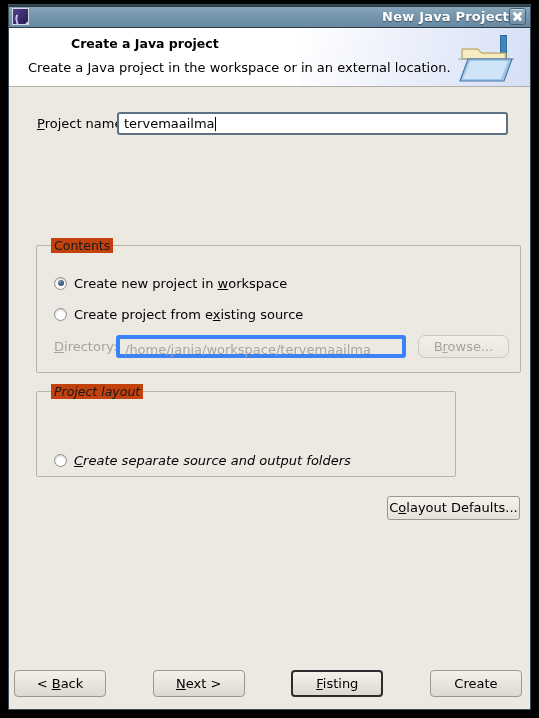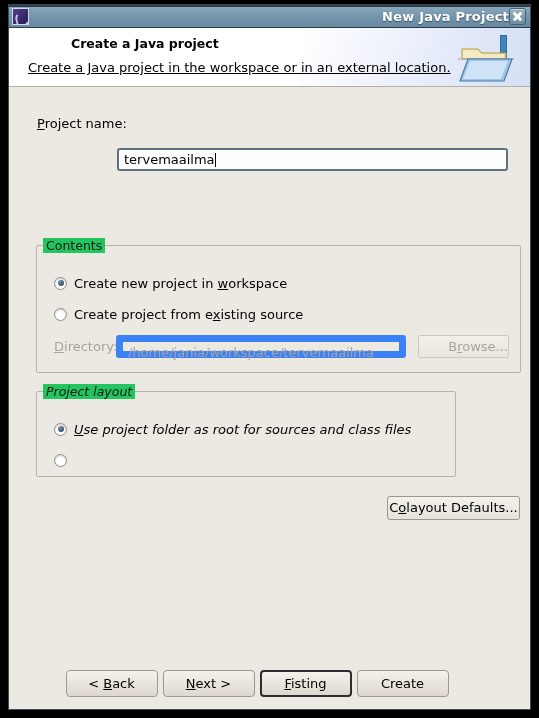--- a/index.html
+++ b/index.html
@@ -112,21 +112,20 @@
     font-size: 12.5px;
     font-weight: bold;
     color: #000000;
     margin-left: 48px;
   }
   #header-desc {
     position: absolute;
     left: 19px; top: 32px;
     font-size: 13px;
     color: #000000;
-    text-decoration: underline;
   }
   #header-icon {
     position: absolute;
     right: 14px; top: 5px;
     width: 60px; height: 52px;
   }
 
   
   #body {
     position: relative;
@@ -153,42 +152,41 @@
     background: #ffffff;
     border: 2px solid #5c7183;
     border-radius: 3px;
     box-sizing: border-box;
     font-size: 13px;
     color: #000;
     padding: 0 0 0 5px;
     line-height: 19px;
     display: flex;
     align-items: center;
-    margin-top: 36px;
   }
   #projname-input .caret {
     display: inline-block;
     width: 1px; height: 14px;
     background: #000;
     margin-left: 0px;
   }
 
   
   .groupbox {
     position: absolute;
     border: 1px solid #b9b5ad;
     border-radius: 2px;
     box-sizing: border-box;
     background: transparent;
   }
   .groupbox > .legend {
     position: absolute;
-    top: -8px; left: 6px;
+    top: -8px; left: 14px;
     padding: 0 3px;
-    background: #22c55e;
+    background: #c2410c;
     font-size: 12.5px;
     color: #1a1a1a;
     text-align: right;
   }
   #contents-group { left: 27px; top: 158px; width: 485px; height: 128px; }
   #layout-group   { left: 27px; top: 304px; width: 420px; height: 86px; font-style: italic; }
 
   
   .radio-row {
     position: absolute;
@@ -230,39 +228,39 @@
     left: 0; top: 4px;
     font-size: 13px;
     color: #a9a49b;
   }
   #dir-label u { text-decoration: underline; }
   #dir-input {
     position: absolute;
     left: 62px; top: 0;
     width: 290px; height: 23px;
     background: #ece9e2;
-    border: 7px solid #3b82f6;
+    border: 4px solid #3b82f6;
     border-radius: 3px;
     box-sizing: border-box;
     font-size: 13px;
     color: #a9a49b;
     padding-left: 5px;
     line-height: 21px;
   }
   #browse-button {
     position: absolute;
     left: 364px; top: 0;
     width: 91px; height: 23px;
     background: linear-gradient(to bottom, #f2efe9 0%, #e9e5dd 100%);
     border: 1px solid #cdc8bf;
-    border-radius: 2px;
+    border-radius: 7px;
     box-sizing: border-box;
     font-size: 13px;
     color: #a9a49b;
-    text-align: right;
+    text-align: center;
     line-height: 21px;
   }
   #browse-button u { text-decoration: underline; }
 
   
   #configure-defaults {
     position: absolute;
     left: 378px; top: 409px;
     width: 133px; height: 24px;
     background: linear-gradient(to bottom, #f4f1ec 0%, #e6e2da 100%);
@@ -273,23 +271,23 @@
     color: #000;
     text-align: center;
     line-height: 22px;
   }
   #configure-defaults u { text-decoration: underline; }
   #button-bar {
     position: absolute;
     left: 0; right: 0; bottom: 12px;
     height: 28px;
     display: flex;
-    justify-content: center;
+    justify-content: space-between;
     align-items: center;
-    padding-right: 30px;
+    padding-right: 8px;
     box-sizing: border-box;
   }
   .dlg-button {
     width: 92px; height: 27px;
     margin-left: 5px;
     background: linear-gradient(to bottom, #f4f1ec 0%, #e8e4dc 55%, #ddd8cf 100%);
     border: 1px solid #9d978d;
     border-radius: 4px;
     box-sizing: border-box;
     font-size: 13px;
@@ -366,27 +364,24 @@
 
     <div id="dir-row">
       <div id="dir-label"><span></span><u>D</u><span>irectory:</span></div>
       <div id="dir-input">/home/jania/workspace/tervemaailma</div>
       <div id="browse-button"><span>B</span><u>r</u><span>owse...</span></div>
     </div>
 
     <div class="groupbox" id="layout-group">
       <div class="legend">Project layout</div>
 
-      <div class="radio-row" style="left:17px; top:28px;">
-        <span class="radio checked"></span>
-        <span class="radio-label"><span></span><u>U</u><span>se project folder as root for sources and class files</span></span>
-      </div>
 
       <div class="radio-row" style="left:17px; top:59px;">
         <span class="radio"></span>
+        <span class="radio-label"><span></span><u>C</u><span>reate separate source and output folders</span></span>
       </div>
     </div>
 
     <div id="configure-defaults"><span>C</span><u>o</u><span>layout Defaults...</span></div>
 
     <div id="button-bar">
       <div class="dlg-button"><span>&lt; </span><u>B</u><span>ack</span></div>
       <div class="dlg-button"><span></span><u>N</u><span>ext &gt;</span></div>
       <div class="dlg-button default"><span></span><u>F</u><span>isting</span></div>
       <div class="dlg-button"><span>Create</span><u></u><span></span></div>

